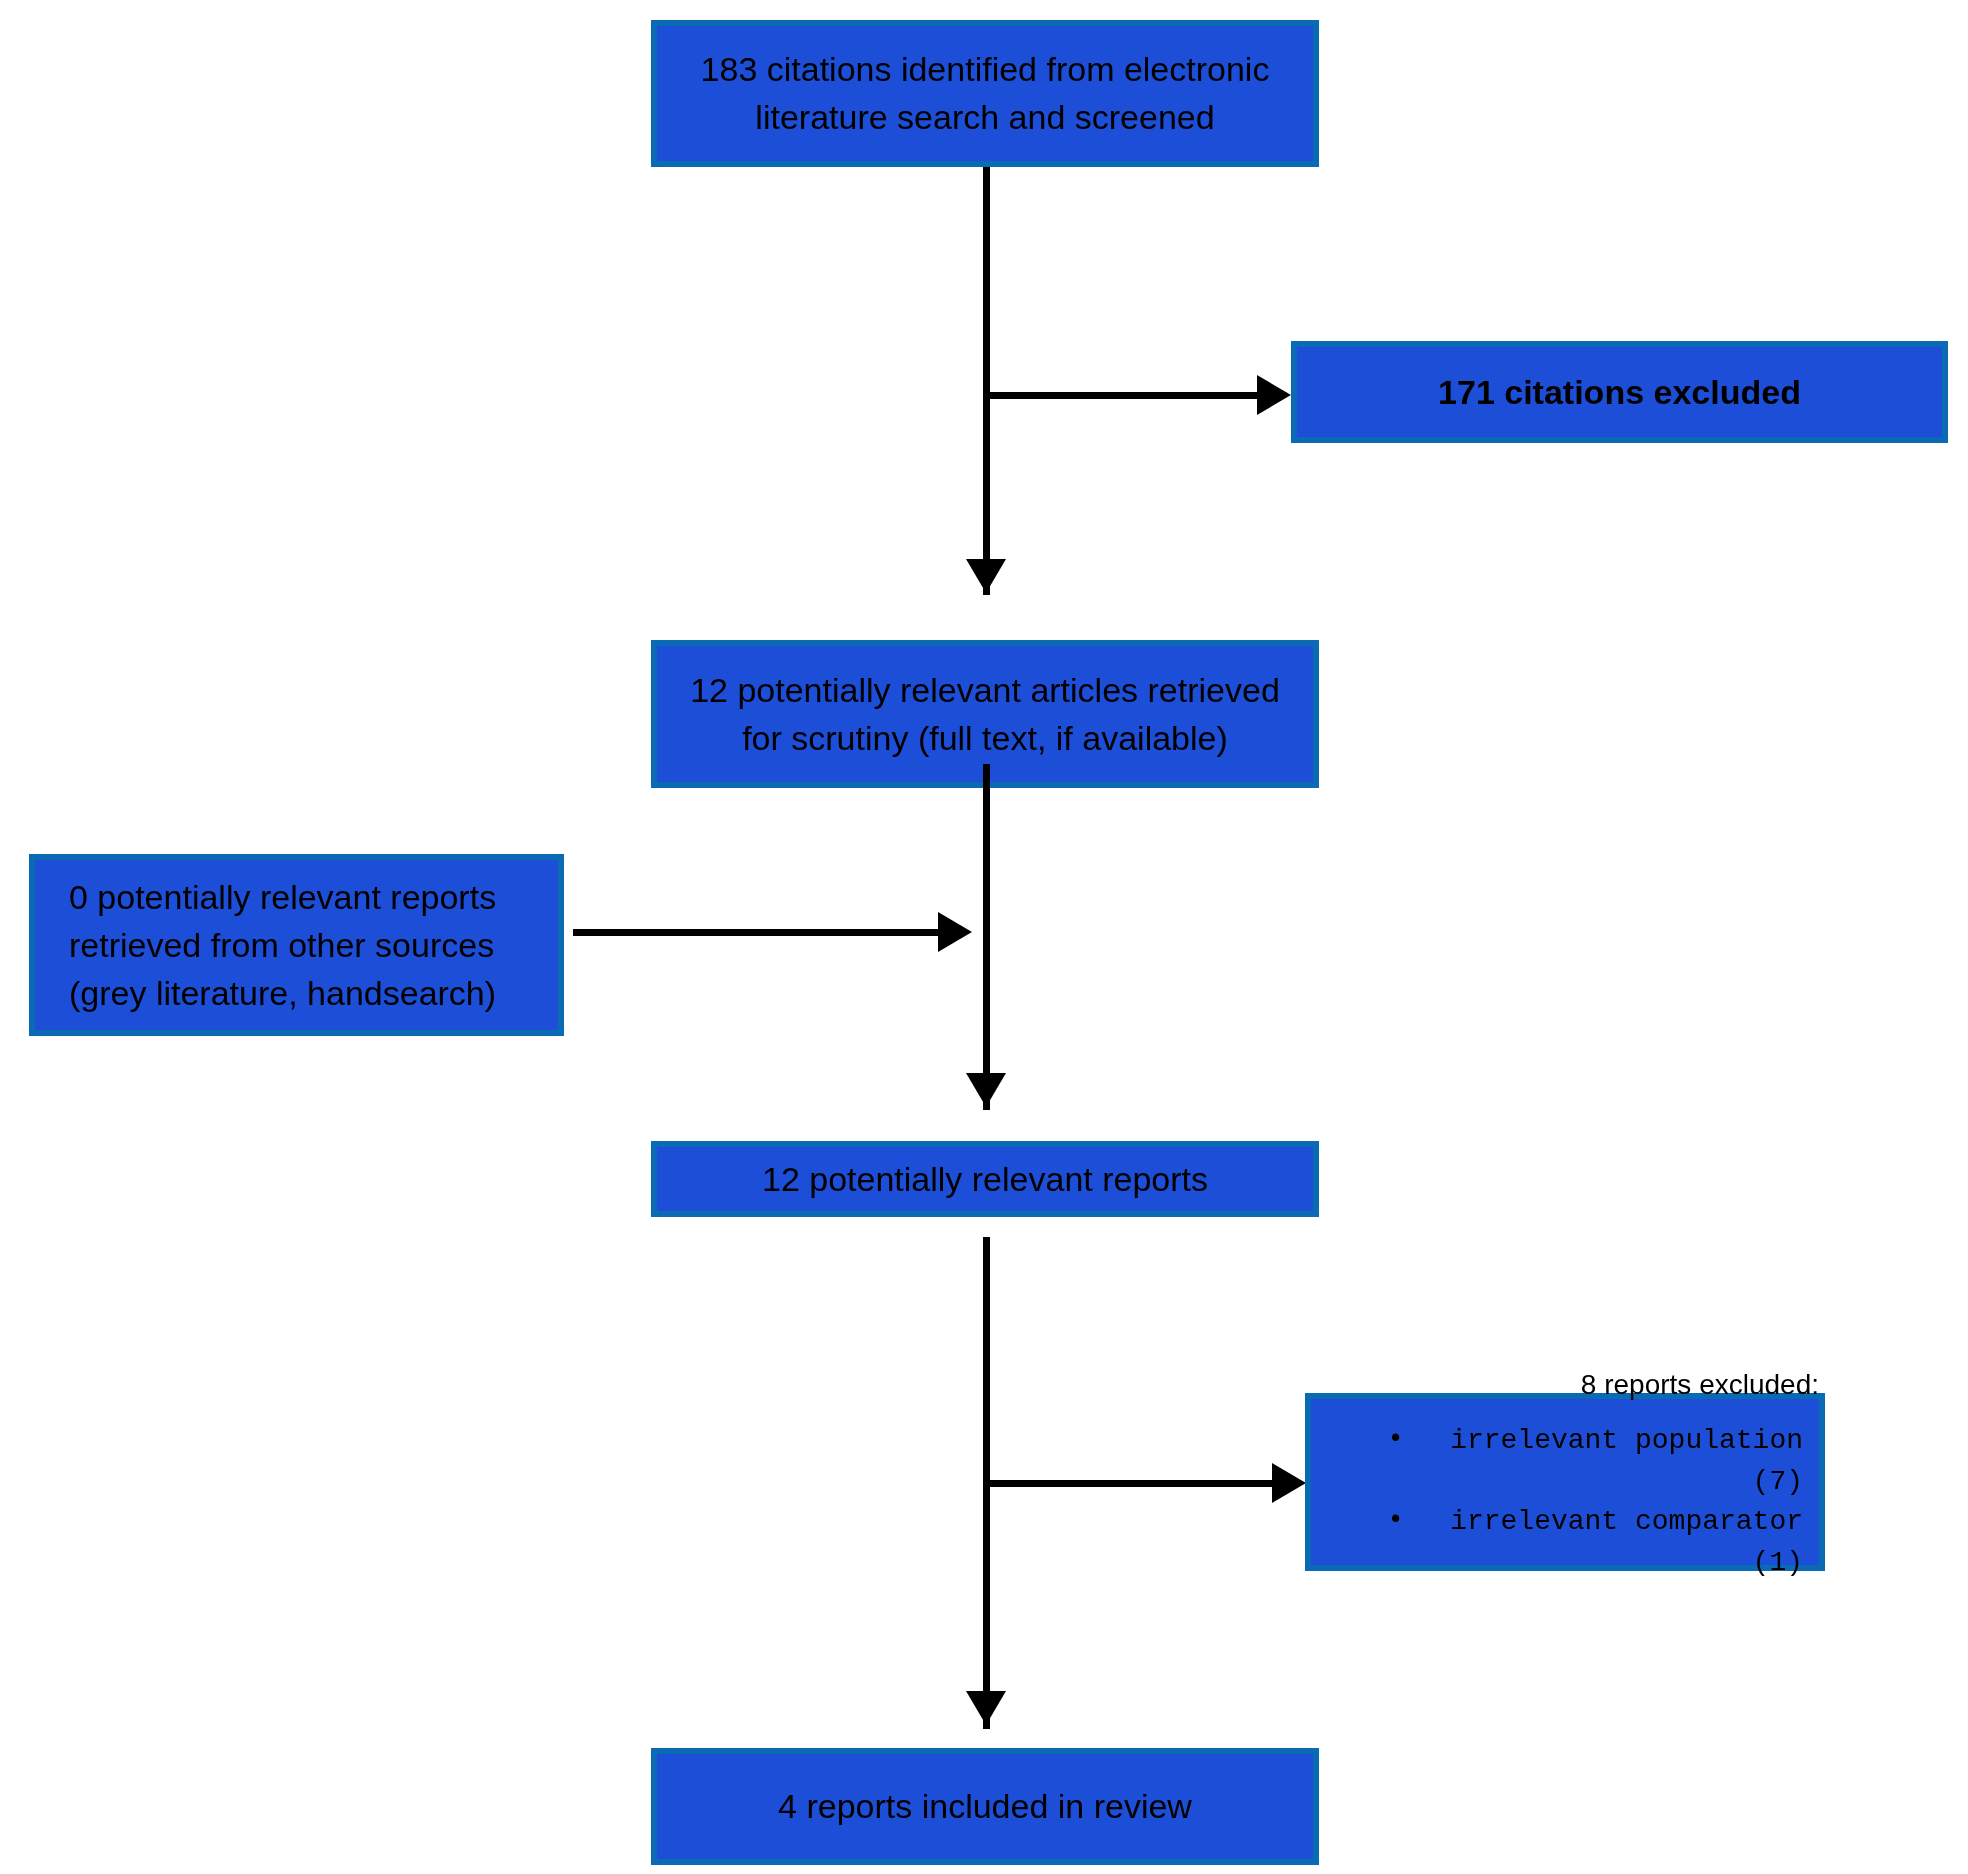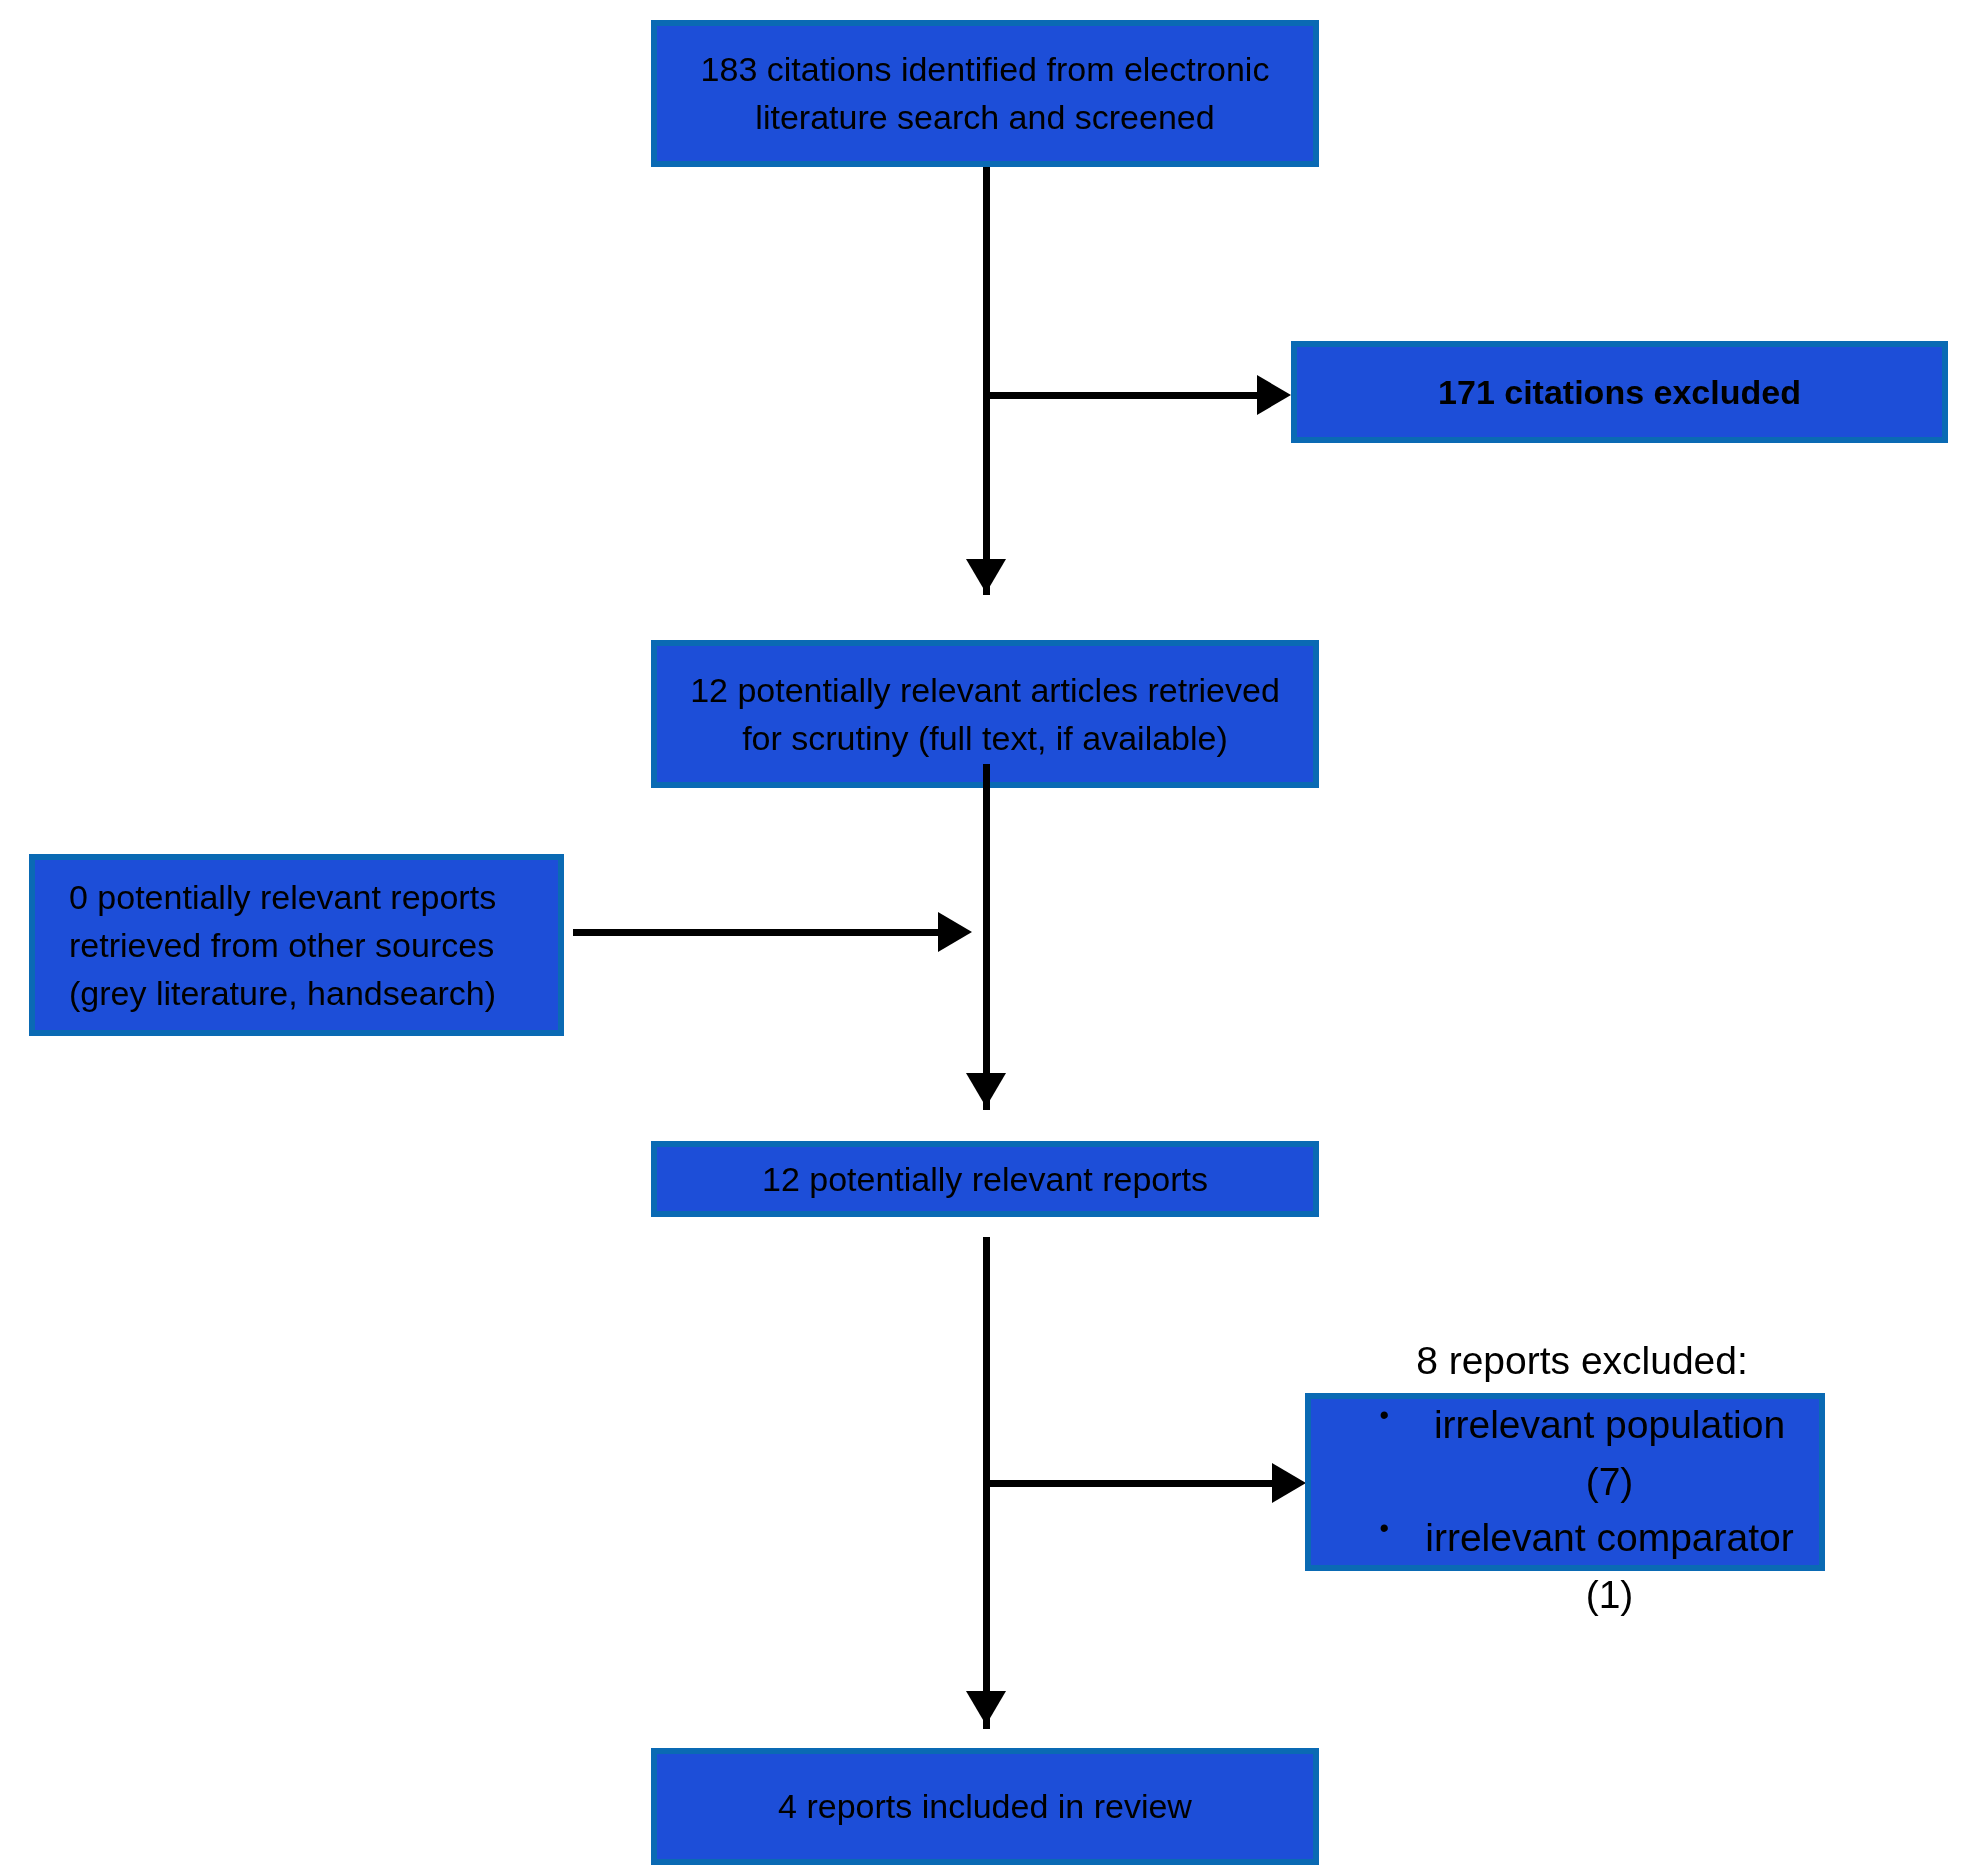--- a/index.html
+++ b/index.html
@@ -34,30 +34,31 @@
     padding: 0 16px;
   }
   .flow-box.align-left {
     justify-content: flex-start;
   }
   .flow-box.align-left .box-text {
     text-align: left;
     padding-left: 34px;
   }
   .excl-block {
-    font-size: 39px;
+    font-size: 28px;
     line-height: 1.45;
     color: #000000;
-    text-align: center;
+    text-align: right;
     padding-left: 34px;
   }
   .excl-block ul {
     list-style: none;
-    margin: 8px;
+    margin: 16px;
     padding: 0 0 0 23px;
+    font-family: Liberation Mono, monospace;
   }
   .excl-block li {
     position: relative;
     padding-left: 32px;
   }
   .excl-block li::before {
     content: "\2022";
     position: absolute;
     left: 3.6px;
     top: -0.9px;

